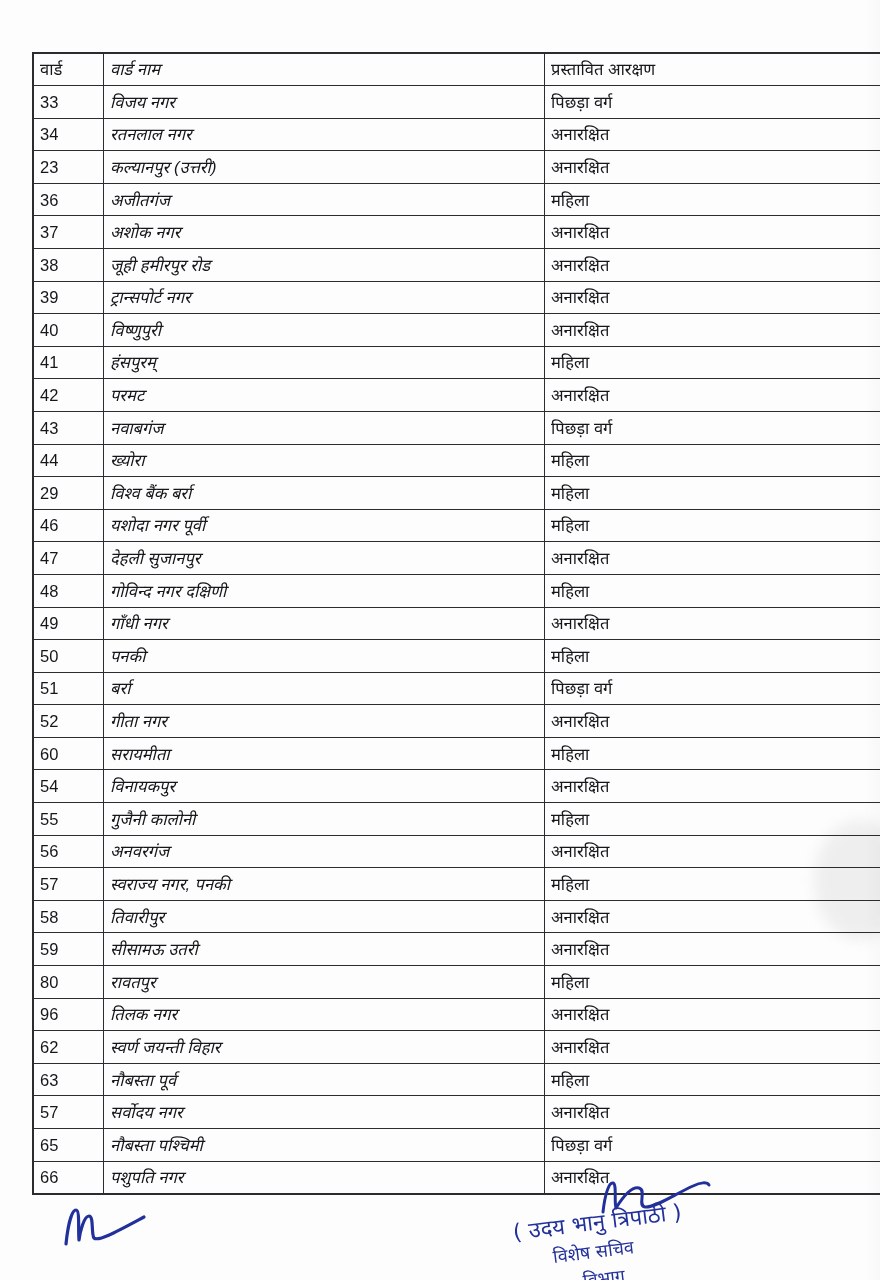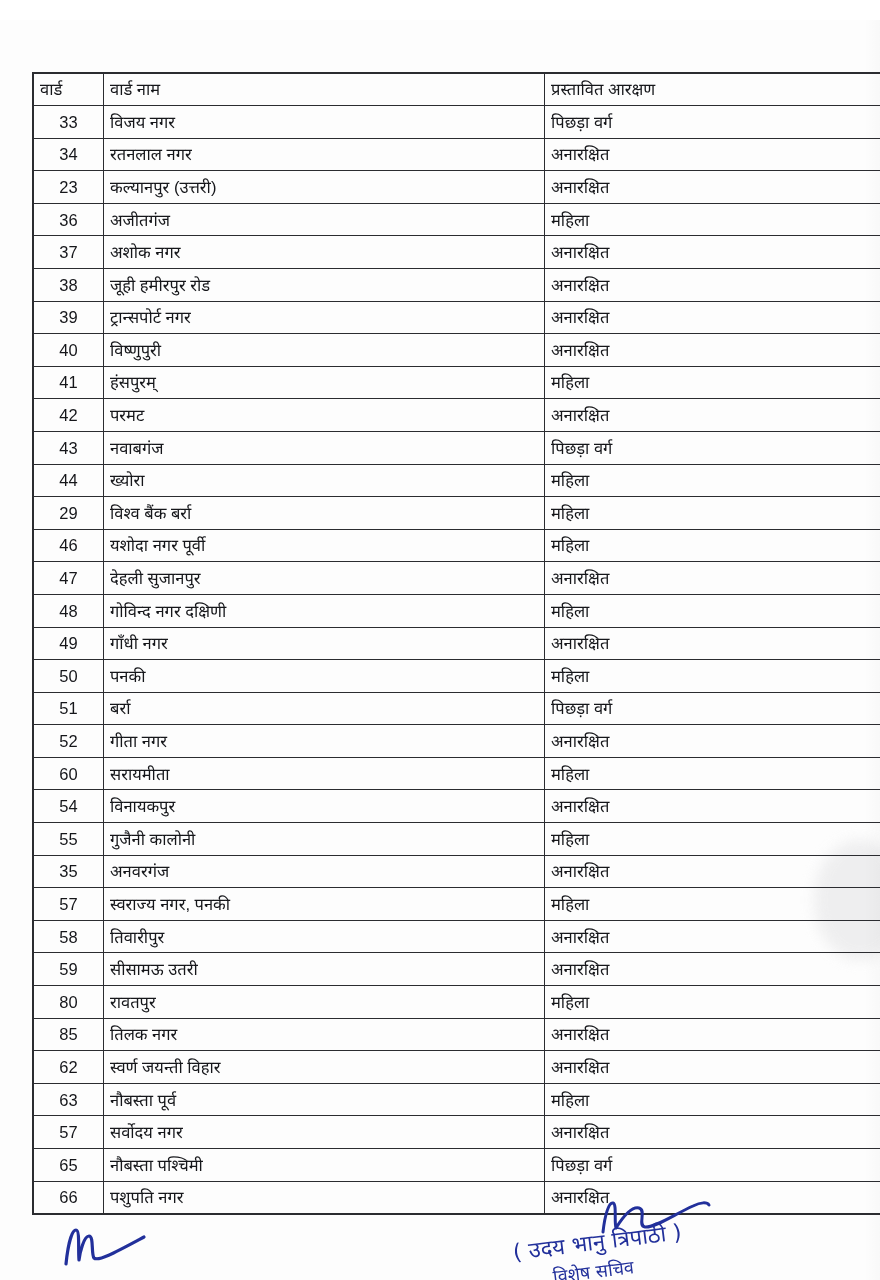--- a/index.html
+++ b/index.html
@@ -15,21 +15,20 @@
     overflow: hidden;
     font-family: "Liberation Sans", "DejaVu Sans", sans-serif;
     color: #15161a;
   }
 
   
   #page {
     position: absolute;
     inset: 0;
     background: #fdfdfd;
-    margin-top: 20px;
   }
   
   #page-curl {
     position: absolute;
     right: -26px;
     top: 820px;
     width: 92px;
     height: 120px;
     border-radius: 50%;
     background: #ececed;
@@ -62,22 +61,22 @@
     padding: 0 6px;
     height: 31.6px;
     line-height: 1.1;
     font-weight: 400;
     vertical-align: middle;
     background: transparent;
   }
   #ward-table thead th {
     height: 31px;
   }
-  .col-no    { width: 57px;  text-align: center; padding-right: 4px; }
-  .col-name  { width: 428px; text-align: left; }
+  .col-no    { width: 57px;  text-align: left; padding-right: 4px; }
+  .col-name  { width: 428px; text-align: left; font-style: italic; }
   .col-res   { width: 337px; text-align: left; }
 
   thead .col-no,
   thead .col-name,
   thead .col-res { text-align: left; }
   thead .col-no { padding-left: 5px; }
 
   
   #ward-table { outline: 1px solid #2b2c30; }
 
@@ -260,21 +259,21 @@
           <td class="col-no">54</td>
           <td class="col-name">विनायकपुर</td>
           <td class="col-res">अनारक्षित</td>
         </tr>
         <tr>
           <td class="col-no">55</td>
           <td class="col-name">गुजैनी कालोनी</td>
           <td class="col-res">महिला</td>
         </tr>
         <tr>
-          <td class="col-no">35</td>
+          <td class="col-no">56</td>
           <td class="col-name">अनवरगंज</td>
           <td class="col-res">अनारक्षित</td>
         </tr>
         <tr>
           <td class="col-no">57</td>
           <td class="col-name">स्वराज्य नगर, पनकी</td>
           <td class="col-res">महिला</td>
         </tr>
         <tr>
           <td class="col-no">58</td>
@@ -285,21 +284,21 @@
           <td class="col-no">59</td>
           <td class="col-name">सीसामऊ उतरी</td>
           <td class="col-res">अनारक्षित</td>
         </tr>
         <tr>
           <td class="col-no">80</td>
           <td class="col-name">रावतपुर</td>
           <td class="col-res">महिला</td>
         </tr>
         <tr>
-          <td class="col-no">85</td>
+          <td class="col-no">96</td>
           <td class="col-name">तिलक नगर</td>
           <td class="col-res">अनारक्षित</td>
         </tr>
         <tr>
           <td class="col-no">62</td>
           <td class="col-name">स्वर्ण जयन्ती विहार</td>
           <td class="col-res">अनारक्षित</td>
         </tr>
         <tr>
           <td class="col-no">63</td>

